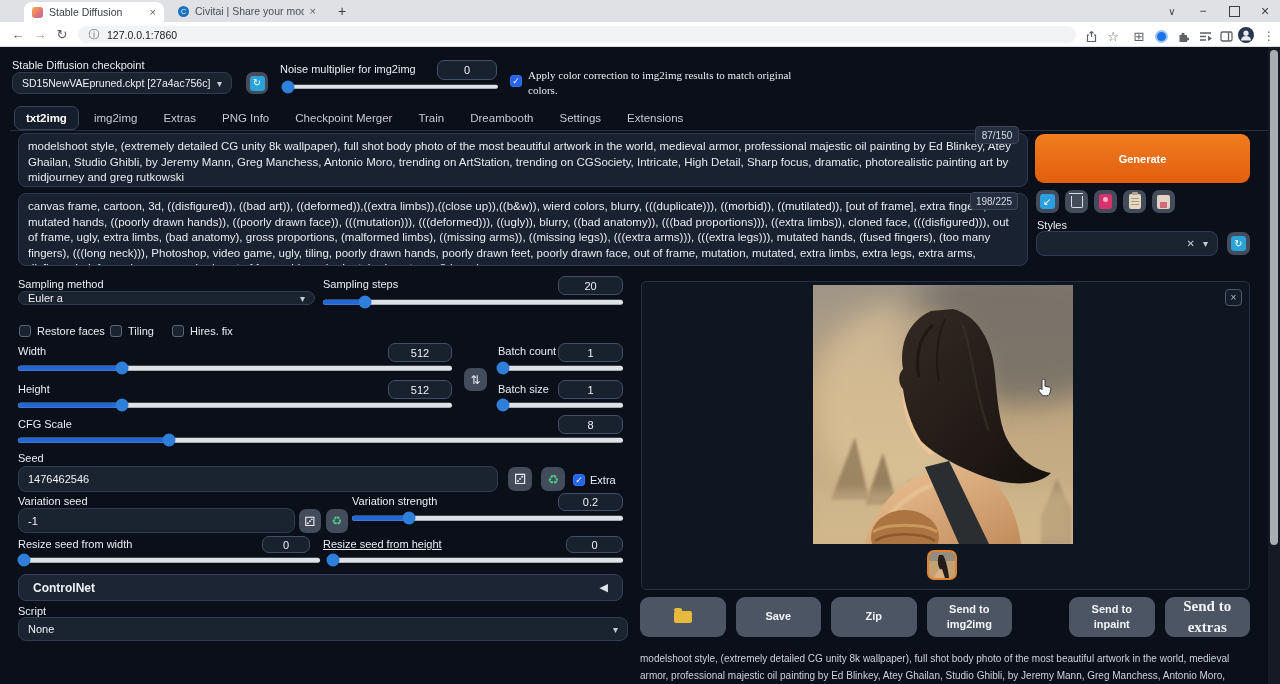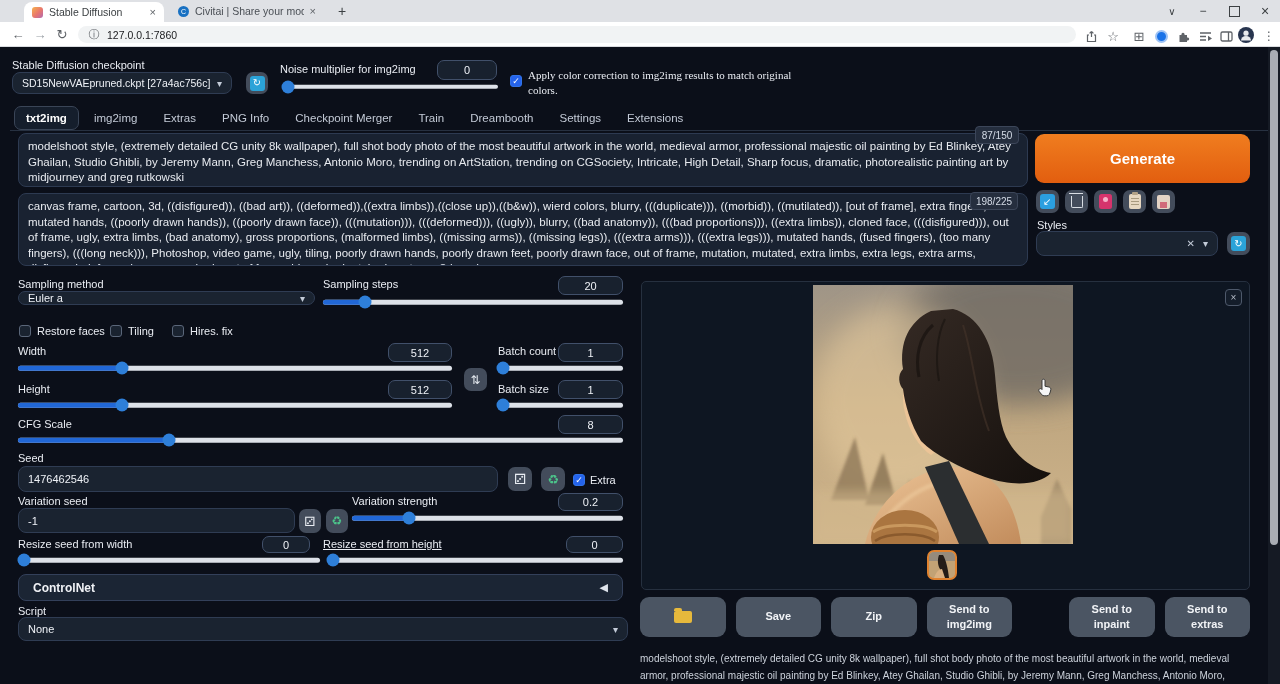--- a/index.html
+++ b/index.html
@@ -29,21 +29,21 @@
   .slider .track{position:absolute;left:0;right:0;top:50%;height:4.5px;transform:translateY(-50%);background:#dde1e8;border-radius:3px;}
   .slider .fill{position:absolute;left:0;top:50%;height:4.5px;transform:translateY(-50%);background:#2167d6;border-radius:3px;}
   .slider .handle{position:absolute;top:50%;width:13px;height:13px;border-radius:50%;background:#2e7fd9;transform:translate(-50%,-50%);}
   .chk{width:12px;height:12px;border:1px solid #5a6679;background:#1a2330;border-radius:3px;display:inline-flex;align-items:center;justify-content:center;flex:none;box-sizing:border-box;}
   .chk.on{background:#2563eb;border-color:#3173e8;}
   .chk.on::after{content:"✓";color:#fff;font-size:9px;font-weight:bold;line-height:1;}
   .gbtn{background:#434c5b;border-radius:7px;display:flex;align-items:center;justify-content:center;}
   .navtab{font-size:11.5px;color:#c3cad6;padding:5px 11px;}
   .navtab.active{color:#fff;font-weight:bold;background:#151e2c;border:1px solid #3a4557;border-radius:7px;}
   .gray-btn{background:#4b5563;border-radius:9px;color:#f1f3f6;font-size:11px;font-weight:bold;display:flex;align-items:center;justify-content:center;text-align:center;padding:0 8px;box-sizing:border-box;line-height:1.4;}
-  .generate{background:linear-gradient(180deg,#f07d1f,#e25e0f);border-radius:9px;color:#fff;font-weight:bold;font-size:15px;display:flex;align-items:center;justify-content:center;}
+  .generate{background:linear-gradient(180deg,#f07d1f,#e25e0f);border-radius:9px;color:#fff;font-weight:bold;font-size:11px;display:flex;align-items:center;justify-content:center;}
   .panel{background:#0e1622;border:1px solid #26303f;border-radius:5px;box-sizing:border-box;}
   .blueglyph{width:15px;height:15px;background:#2ba3d8;border-radius:3px;color:#fff;font-size:10px;display:flex;align-items:center;justify-content:center;line-height:1;}
   .folder{width:18px;height:12px;background:#e7b93c;border-radius:2px;position:relative;}
   .folder::before{content:"";position:absolute;left:0;top:-3px;width:8px;height:3px;background:#e7b93c;border-radius:2px 2px 0 0;}
   .trash{width:10px;height:11px;border:1.3px solid #d9dee4;border-top:none;border-radius:0 0 2px 2px;position:relative;}
   .trash::before{content:"";position:absolute;left:-3px;top:-3px;width:14px;height:1.6px;background:#d9dee4;}
   .card-pink{width:13px;height:15px;background:#d6336c;border-radius:2.5px;position:relative;}
   .card-pink::after{content:"";position:absolute;left:4px;top:3px;width:5px;height:5px;border-radius:50%;background:#f6b1c9;}
   .clipb{width:12px;height:15px;background:#e6d7c1;border-radius:2px;position:relative;}
   .clipb::before{content:"";position:absolute;left:3px;top:-2px;width:6px;height:3px;background:#b4a388;border-radius:1px;}
@@ -378,21 +378,21 @@
   </div>
 
   <div class="abs" style="left:640px;top:597px;width:610px;height:40px;display:flex;gap:10px;">
     <div class="gray-btn" style="flex:1;">
         <span class="folder"></span>
       </div>
     <div class="gray-btn" style="flex:1;">Save</div>
     <div class="gray-btn" style="flex:1;">Zip</div>
     <div class="gray-btn" style="flex:1;">Send to img2img</div>
     <div class="gray-btn" style="flex:1;margin-left:47px;">Send to inpaint</div>
-    <div class="gray-btn" style="flex:1;font-size:11px;">Send to extras</div>
+    <div class="gray-btn" style="flex:1;font-size:15px;font-family:Liberation Serif, serif;">Send to extras</div>
   </div>
 
   <div class="abs" style="left:640px;top:650px;width:612px;height:34px;overflow:hidden;font-size:10px;line-height:1.7;color:#ccd2db;">modelshoot style, (extremely detailed CG unity 8k wallpaper), full shot body photo of the most beautiful artwork in the world, medieval armor, professional majestic oil painting by Ed Blinkey, Atey Ghailan, Studio Ghibli, by Jeremy Mann, Greg Manchess, Antonio Moro, trending on ArtStation, trending on</div>
 
   <div class="abs scroll-track"></div>
   <div class="abs scroll-thumb"></div>
 
 </div>
 
 </body></html>

